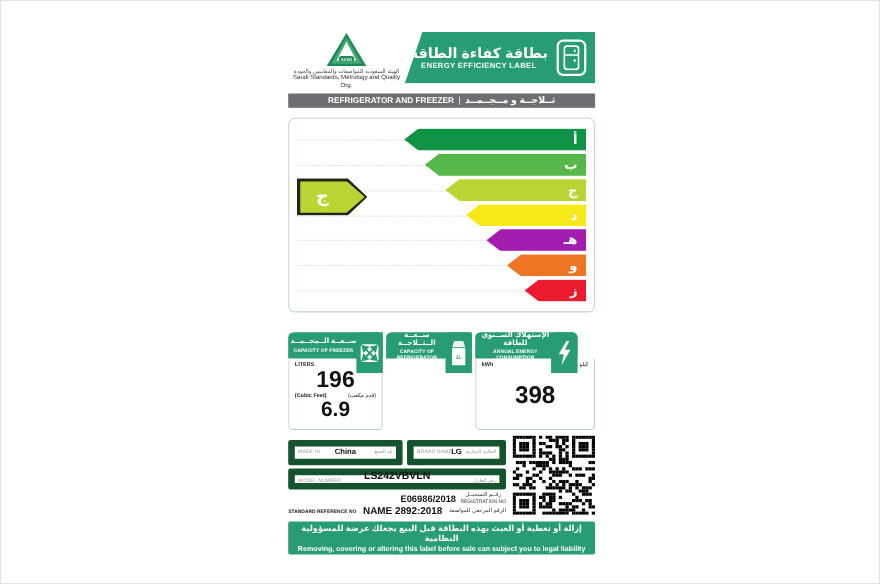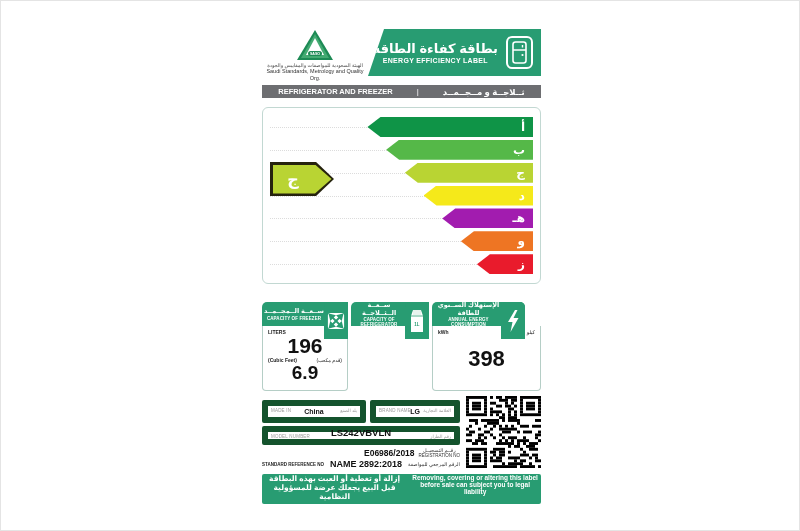--- a/index.html
+++ b/index.html
@@ -19,21 +19,21 @@
             clip-path:polygon(16px 0, 100% 0, 100% 100%, 0 100%);
             display:flex; align-items:center; justify-content:flex-end; padding-right:8px; }
   .banner-text { text-align:center; margin-right:8px; color:#fff; }
   .banner-title-ar { font-size:13px; font-weight:bold; line-height:1.25; }
   .banner-title-en { font-size:7px; font-weight:bold; letter-spacing:.3px; }
   .fridge-box { width:27px; height:33px; border:2px solid #fff; border-radius:6px;
                 display:flex; align-items:center; justify-content:center; }
 
   
   .cat-bar { position:absolute; left:0; top:56px; width:100%; height:13px; background:#6d6e71;
-             display:flex; align-items:center; justify-content:center; gap:24px; color:#fff; }
+             display:flex; align-items:center; justify-content:center; gap:4px; color:#fff; }
   .cat-en { font-size:7.5px; font-weight:bold; }
   .cat-div { font-size:8px; }
   .cat-ar { font-size:8.5px; font-weight:bold; }
 
   
   .scale-box { position:absolute; left:0; top:78px; width:100%; height:177px; background:#fff;
                border:1px solid #c2d8d2; border-radius:6px; padding:6px 5px; }
   .scale-rows { position:relative; width:100%; height:100%;
                 display:flex; flex-direction:column; justify-content:space-evenly; }
   .grade-row { position:relative; height:20px; }
@@ -97,21 +97,21 @@
   .std-line { position:absolute; left:0; top:63px; width:198px; display:flex;
               justify-content:space-between; align-items:center; }
   .std-en { font-size:4.5px; color:#222; font-weight:bold; }
   .std-val { font-size:9px; font-weight:bold; color:#111; }
   .std-ar { font-size:5px; color:#333; }
   .qr { position:absolute; right:0; top:0; width:75px; height:72px; }
 
   
   .footer { position:absolute; left:0; top:445px; width:100%; height:30px; background:var(--green);
             border-radius:2px; color:#fff; text-align:center;
-            display:flex; justify-content:center; gap:2px; }
+            display:flex; flex-direction:column; justify-content:center; gap:2px; }
   .foot-ar { font-size:7.5px; font-weight:bold; }
   .foot-en { font-size:6.5px; font-weight:bold; }
 </style>
 </head>
 <body>
 
 <div class="canvas">
   <div class="label">
 
     <div class="header">

